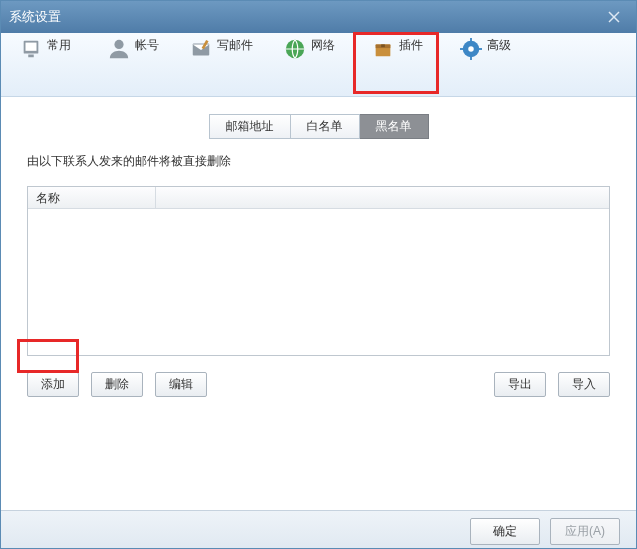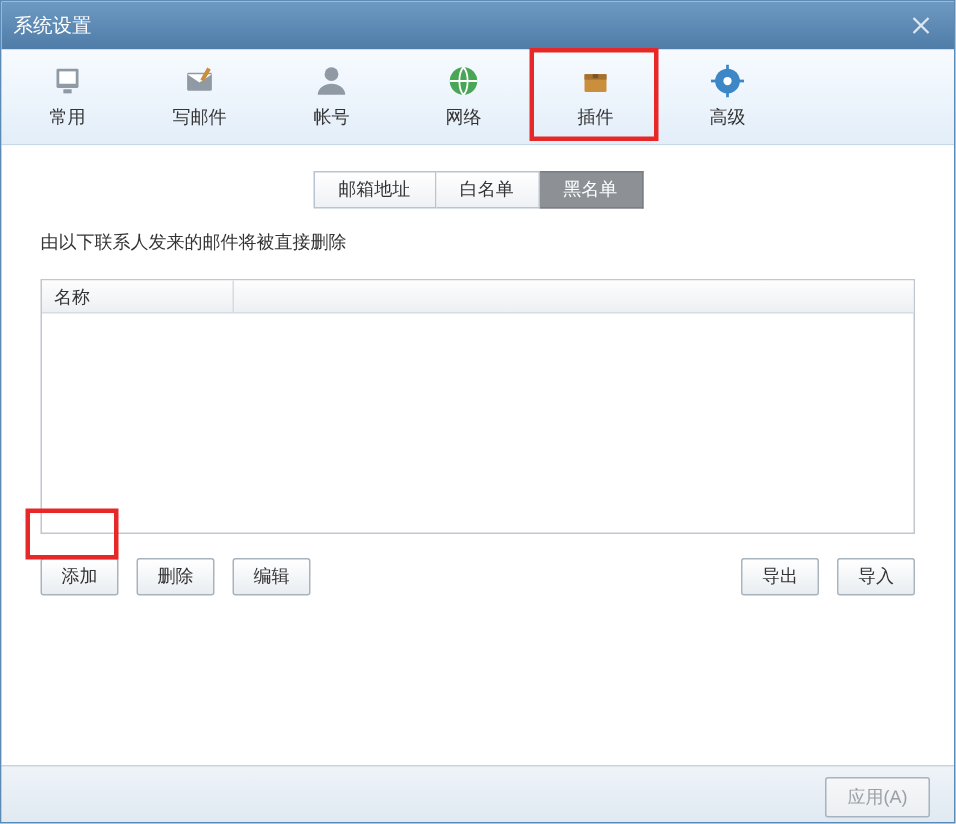--- a/index.html
+++ b/index.html
@@ -32,22 +32,21 @@
   .toolbar {
     height: 64px;
     background: linear-gradient(to bottom, #f7fbff 0%, #e3eef9 100%);
     border-bottom: 1px solid #c6d7e7;
     display: flex;
     padding: 4px 0;
   }
   .tool-item {
     width: 88px;
     display: flex;
-    flex-direction: column;
-    align-items: center;
+    flex-direction: row;
     justify-content: center;
     gap: 4px;
     cursor: pointer;
     color: #333;
     position: relative;
   }
   .tool-item .icon {
     width: 24px; height: 24px;
     display: flex; align-items: center; justify-content: center;
   }
@@ -174,35 +173,35 @@
           <rect class="ic-gray" x="4" y="3" width="16" height="14" rx="1"></rect>
           <rect fill="#fff" x="6" y="5" width="12" height="9"></rect>
           <rect class="ic-gray" x="9" y="18" width="6" height="3"></rect>
         </svg>
     </span>
     <span>常用</span>
   </div>
   <div class="tool-item">
     <span class="icon">
       <svg width="22" height="22" viewBox="0 0 24 24">
+          <circle class="ic-gray" cx="12" cy="7" r="5"></circle>
+          <path class="ic-gray" d="M2 22c0-5 5-8 10-8s10 3 10 8z"></path>
+        </svg>
+    </span>
+    <span>帐号</span>
+  </div>
+  <div class="tool-item">
+    <span class="icon">
+      <svg width="22" height="22" viewBox="0 0 24 24">
           <rect class="ic-gray" x="3" y="6" width="18" height="13" rx="1"></rect>
           <path fill="#fff" d="M3 7l9 6 9-6"></path>
           <rect class="ic-orange" x="15" y="2" width="3" height="10" transform="rotate(30 16 7)"></rect>
         </svg>
     </span>
     <span>写邮件</span>
-  </div>
-  <div class="tool-item">
-    <span class="icon">
-      <svg width="22" height="22" viewBox="0 0 24 24">
-          <circle class="ic-gray" cx="12" cy="7" r="5"></circle>
-          <path class="ic-gray" d="M2 22c0-5 5-8 10-8s10 3 10 8z"></path>
-        </svg>
-    </span>
-    <span>帐号</span>
   </div>
   <div class="tool-item">
     <span class="icon">
       <svg width="22" height="22" viewBox="0 0 24 24">
           <circle class="ic-green" cx="12" cy="12" r="10"></circle>
           <path fill="none" stroke="#fff" stroke-width="1.3" d="M2 12h20M12 2c4 4 4 16 0 20M12 2c-4 4-4 16 0 20"></path>
         </svg>
     </span>
     <span>网络</span>
   </div>
@@ -257,14 +256,15 @@
     <button class="btn"><span>编辑</span></button>
     <span class="spacer"></span>
     <button class="btn"><span>导出</span></button>
     <button class="btn"><span>导入</span></button>
   </div>
 
   <div class="red-box" style="left:16px; top:241px; width:62px; height:34px;"></div>
 </div>
 
 <div class="footer">
+  <button class="btn"><span>确定</span></button>
   <button class="btn disabled"><span>应用(A)</span></button>
 </div>
 
 </body></html>

